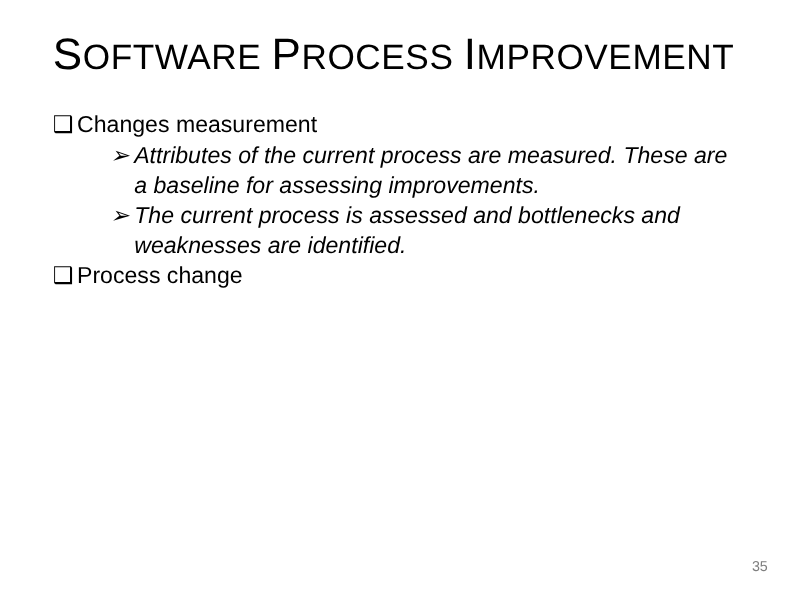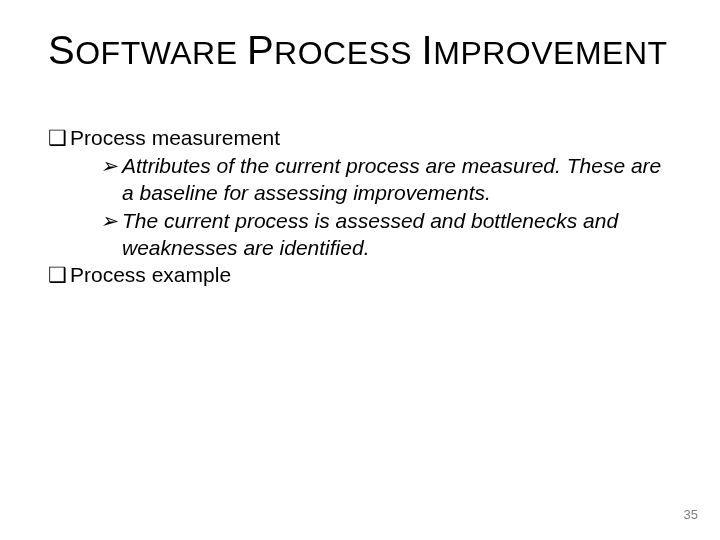--- a/index.html
+++ b/index.html
@@ -7,21 +7,21 @@
   body {
     font-family: Arial, Helvetica, sans-serif;
     background: #fff;
     color: #000;
     position: relative;
     padding: 28px 48px 0 48px;
   }
   .title {
     font-size: 32px;
     letter-spacing: 0.5px;
-    margin-bottom: 52px;
+    margin-bottom: 28px;
     white-space: nowrap;
   }
   .title .cap { font-size: 40px; }
   .content {
     font-size: 21px;
     line-height: 1.28;
   }
   .lvl1 {
     padding-left: 22px;
     text-indent: -22px;
@@ -56,29 +56,29 @@
 
 <div class="title">
   <span class="cap">S</span><span>OFTWARE</span>
   <span class="cap">P</span><span>ROCESS</span>
   <span class="cap">I</span><span>MPROVEMENT</span>
 </div>
 
 <div class="content">
 
   <div class="lvl1">
-    <span class="bullet">❑</span><span>Process measurement</span>
+    <span class="bullet">❑</span><span>Changes measurement</span>
   </div>
   <div class="lvl2">
     <span class="bullet">➢</span><span>Attributes of the current process are measured. These are a baseline for assessing improvements.</span>
   </div>
 
   <div class="lvl2">
     <span class="bullet">➢</span><span>The current process is assessed and bottlenecks and weaknesses are identified.</span>
   </div>
 
   <div class="lvl1">
-    <span class="bullet">❑</span><span>Process example</span>
+    <span class="bullet">❑</span><span>Process change</span>
   </div>
 
 </div>
 
 <div class="pagenum">35</div>
 
 </body></html>

